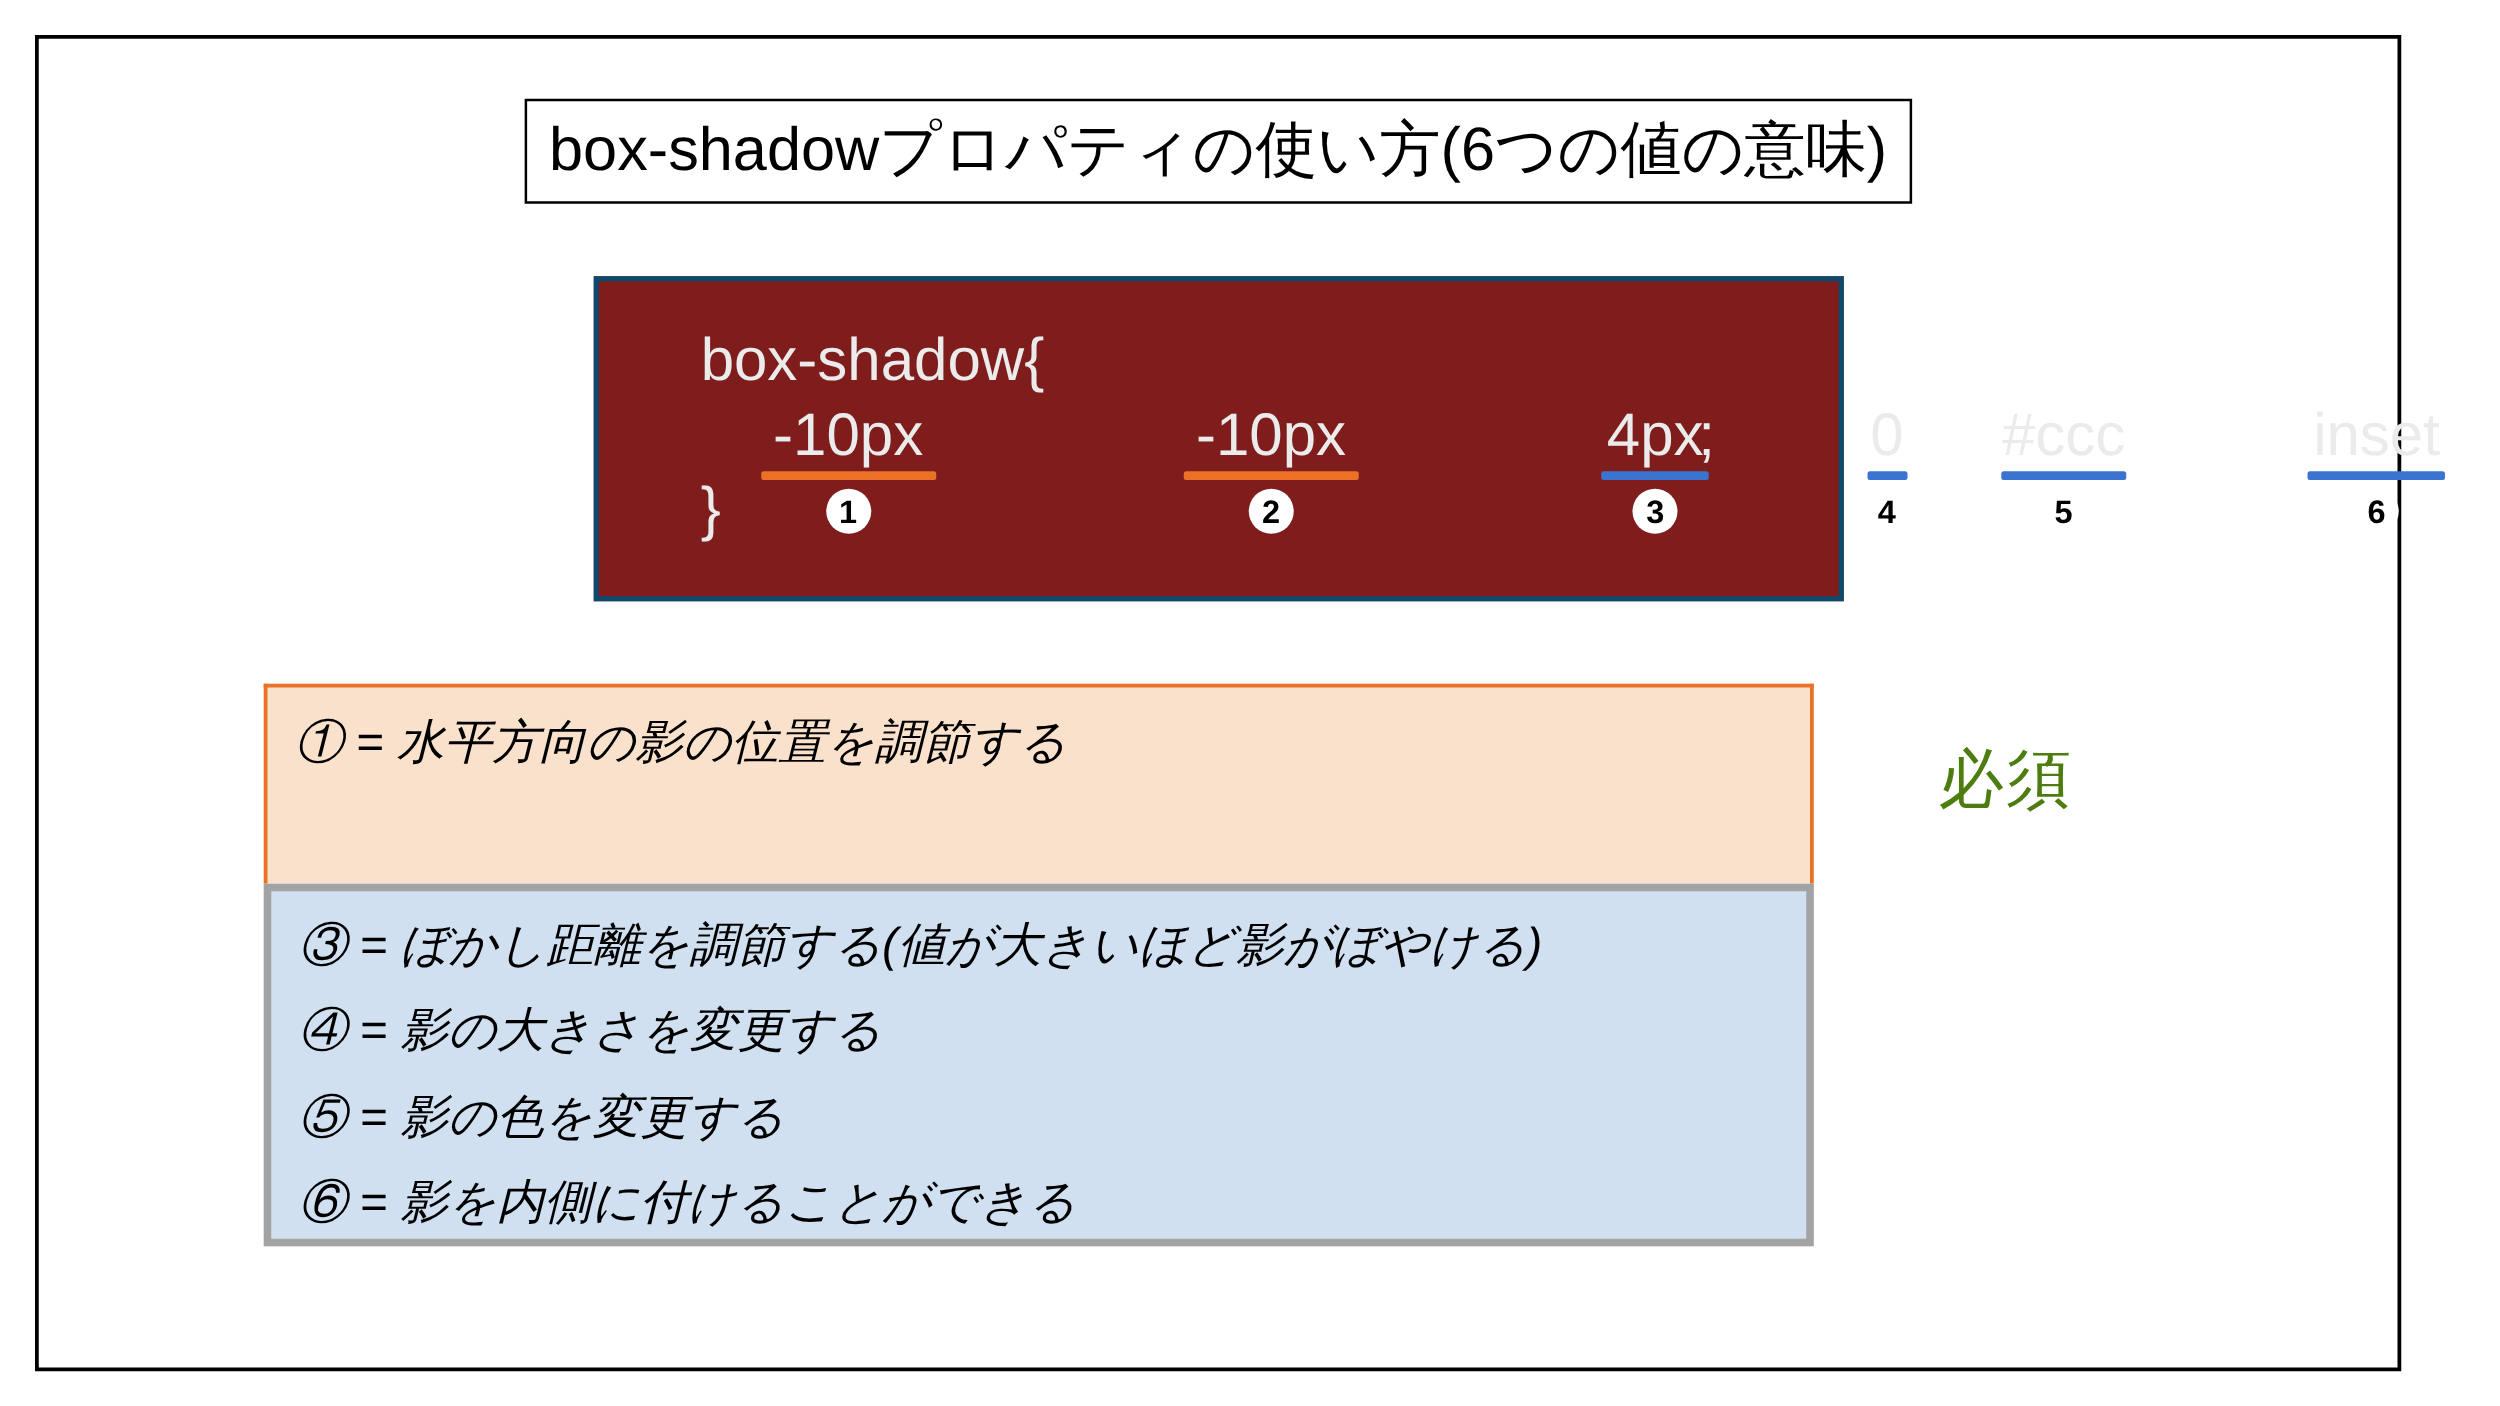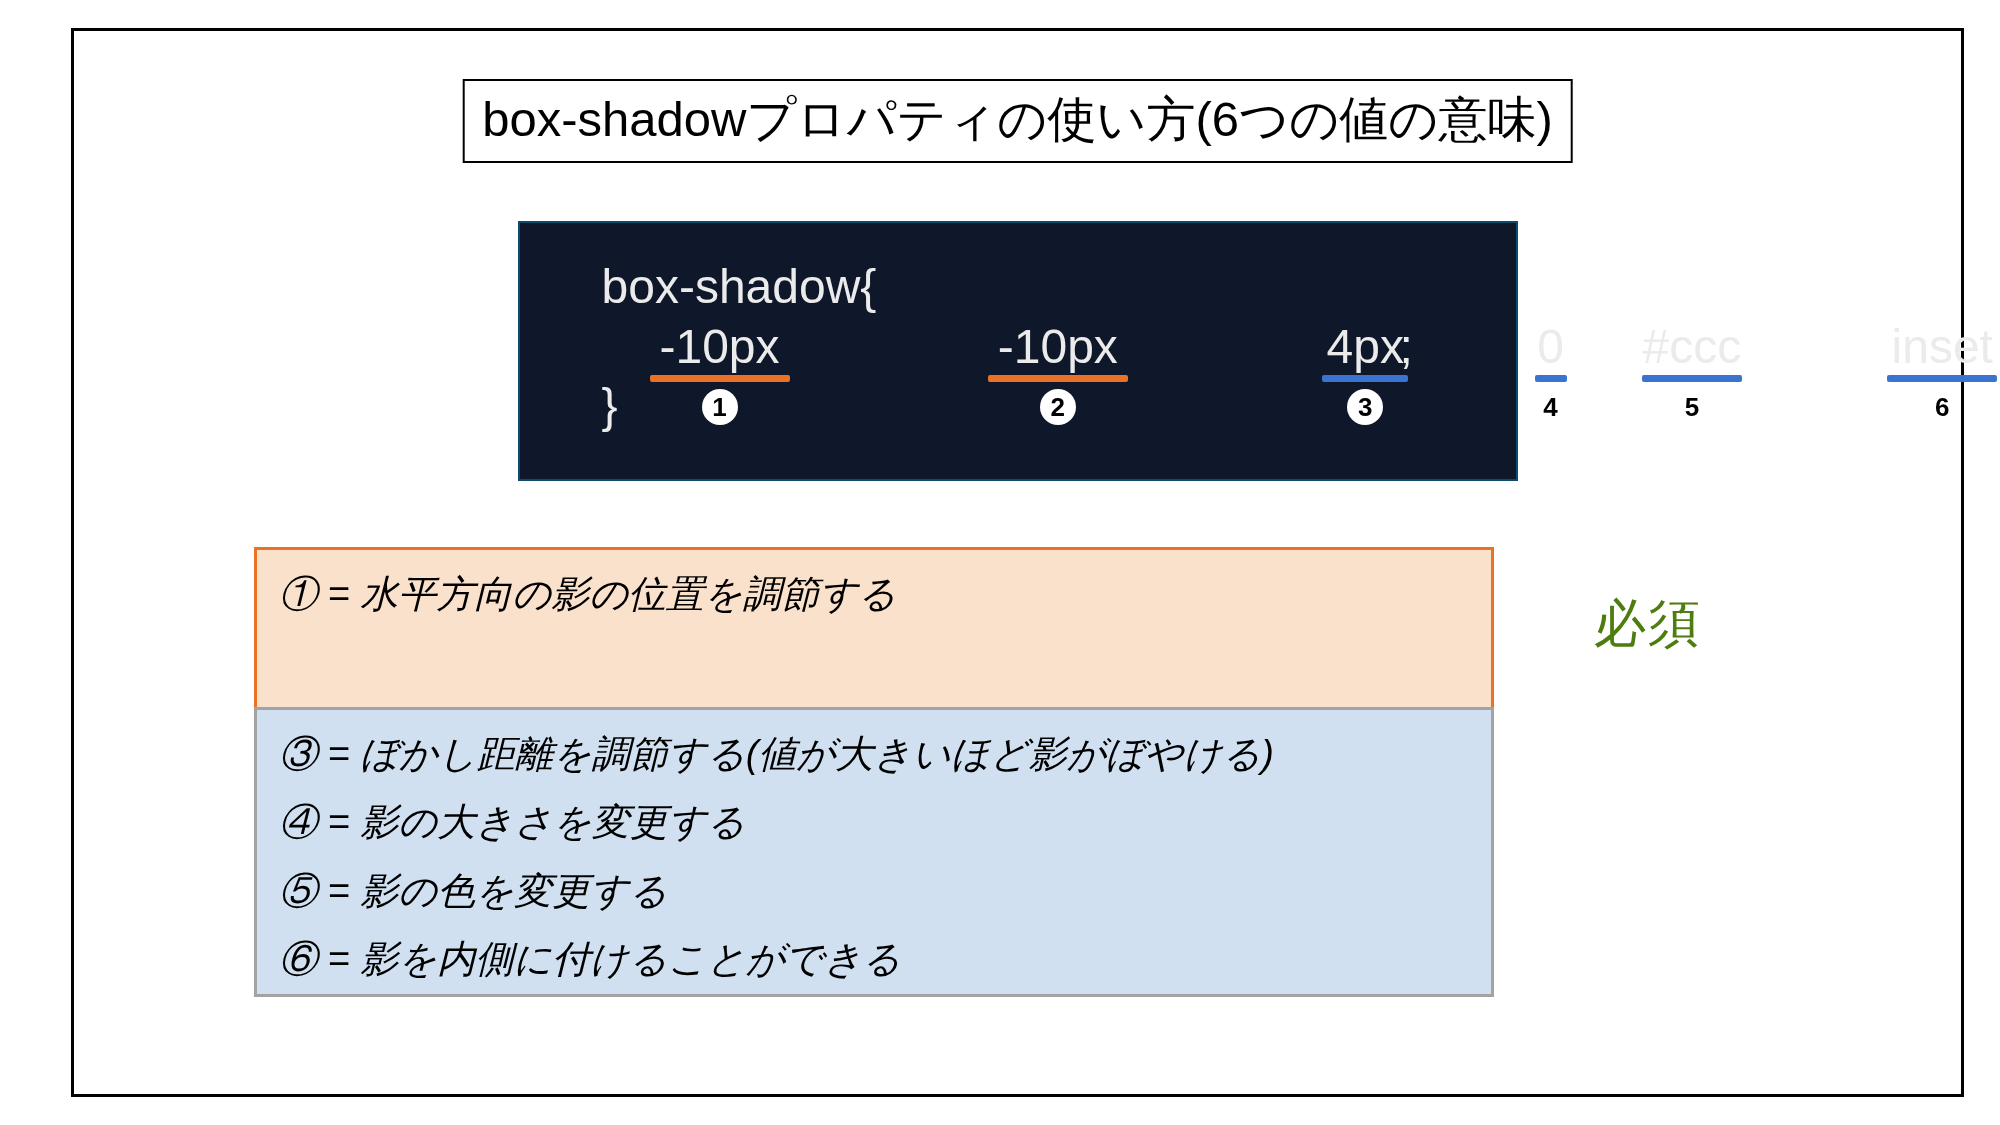--- a/index.html
+++ b/index.html
@@ -6,21 +6,20 @@
     margin: 0;
     padding: 0;
     background: #ffffff;
     font-family: "Hiragino Kaku Gothic ProN", "Yu Gothic", "Meiryo", sans-serif;
   }
   .page {
     box-sizing: border-box;
     width: 1949px;
     height: 1125px;
     padding: 28px;
-    margin-left: 43px;
   }
   .outer {
     box-sizing: border-box;
     width: 100%;
     height: 100%;
     border: 3px solid #000;
     position: relative;
   }
 
   
@@ -37,22 +36,22 @@
   }
 
   
   .code-box {
     position: absolute;
     left: 50%;
     top: 190px;
     transform: translateX(-50%);
     width: 1000px;
     height: 260px;
-    background: #0f172a;
-    border: 2px solid #0c4a6e;
+    background: #7f1d1d;
+    border: 4px solid #0c4a6e;
     color: #ebebeb;
     box-sizing: border-box;
     font-family: "Hiragino Kaku Gothic ProN", "Yu Gothic", "Meiryo", sans-serif;
   }
   .code-line1 {
     position: absolute;
     left: 82px;
     top: 36px;
     font-size: 48px;
     letter-spacing: 0px;
@@ -124,21 +123,21 @@
     top: 516px;
     height: 160px;
     background: #fae1cc;
     border: 3px solid #ea7125;
     border-bottom-width: 0;
   }
   .exp2 {
     top: 676px;
     height: 290px;
     background: #d0e0f0;
-    border: 3px solid #a3a3a3;
+    border: 6px solid #a3a3a3;
   }
   .exp-row { white-space: nowrap; }
 
   
   .side-label {
     position: absolute;
     font-size: 52px;
     letter-spacing: 2px;
   }
   .side-required { left: 1520px; top: 558px; color: #4d7c0f; }

